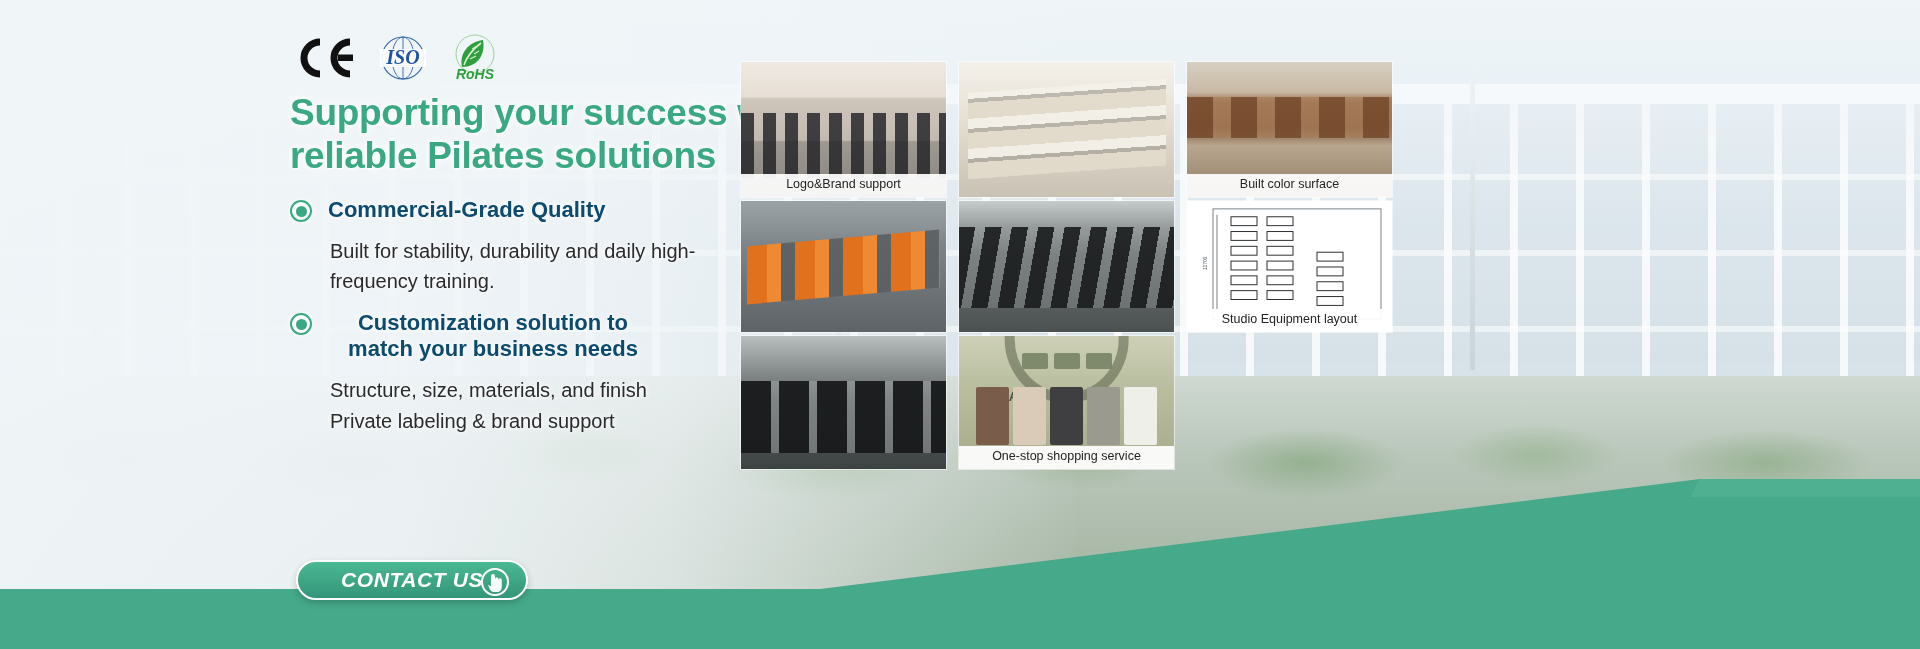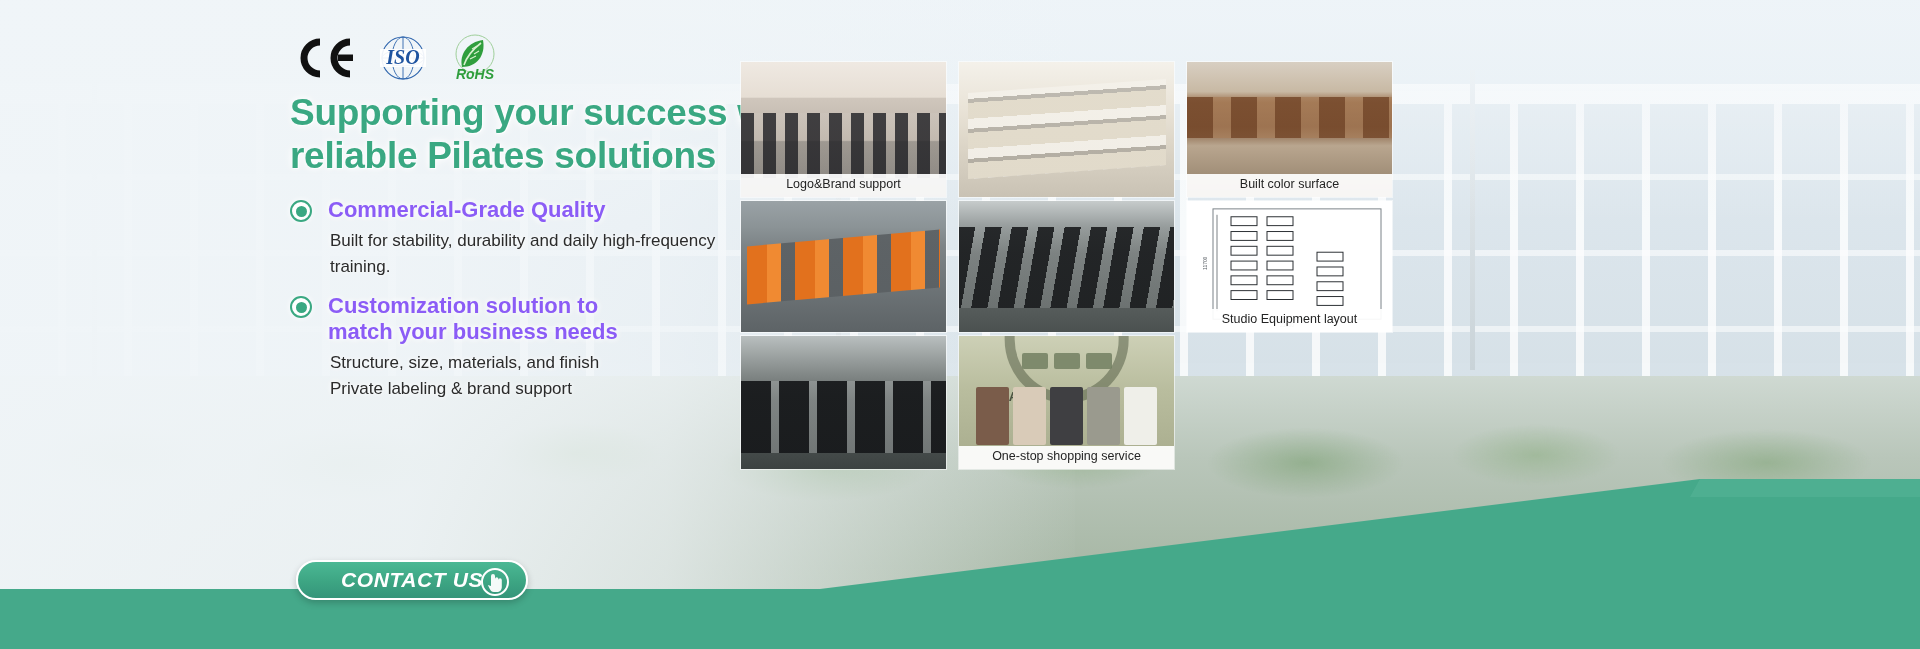--- a/index.html
+++ b/index.html
@@ -119,26 +119,26 @@
     background: #ffffff;
     display: flex; align-items: center; justify-content: center;
     box-shadow: 0 0 6px rgba(255,255,255,0.9);
   }
   .ring::after {
     content: ""; width: 11px; height: 11px; border-radius: 50%;
     background: #3aa882;
   }
 
   .feature-title {
-    font-size: 22px; font-weight: bold; color: #8b5cf6; line-height: 1.18;
+    font-size: 22px; font-weight: bold; color: #0c4a6e; line-height: 1.18;
     text-shadow: 0 0 6px rgba(255,255,255,0.95), 0 0 10px rgba(255,255,255,0.8);
   }
   .feature-desc {
-    margin-top: 5px; margin-left: 2px;
-    font-size: 17px; color: #2b2b2b; line-height: 1.5;
+    margin-top: 13px; margin-left: 2px;
+    font-size: 20px; color: #2b2b2b; line-height: 1.5;
     text-shadow: 0 0 5px rgba(255,255,255,0.95), 0 0 9px rgba(255,255,255,0.85);
   }
   .feature-desc div + div { margin-top: 1px; }
 
   .cta {
     position: absolute; left: 296px; top: 560px; z-index: 6;
     width: 232px; height: 40px; border-radius: 21px;
     background: linear-gradient(180deg, #4bb894 0%, #3da583 55%, #35957a 100%);
     border: 2px solid #ffffff;
     box-shadow: 0 3px 7px rgba(0,0,0,0.20);
@@ -337,21 +337,21 @@
     <div class="feature">
       <span class="ring"></span>
       <div class="feature-title">Commercial-Grade Quality</div>
       <div class="feature-desc">
         <div>Built for stability, durability and daily high-frequency training.</div>
       </div>
     </div>
 
     <div class="feature">
       <span class="ring"></span>
-      <div class="feature-title" style="max-width:330px;">Customization solution to match your business needs</div>
+      <div class="feature-title" style="max-width:330px;text-align:center;">Customization solution to match your business needs</div>
       <div class="feature-desc">
         <div>Structure, size, materials, and finish</div>
         <div>Private labeling &amp; brand support</div>
       </div>
     </div>
 
 
   </div>
 </div>
 

